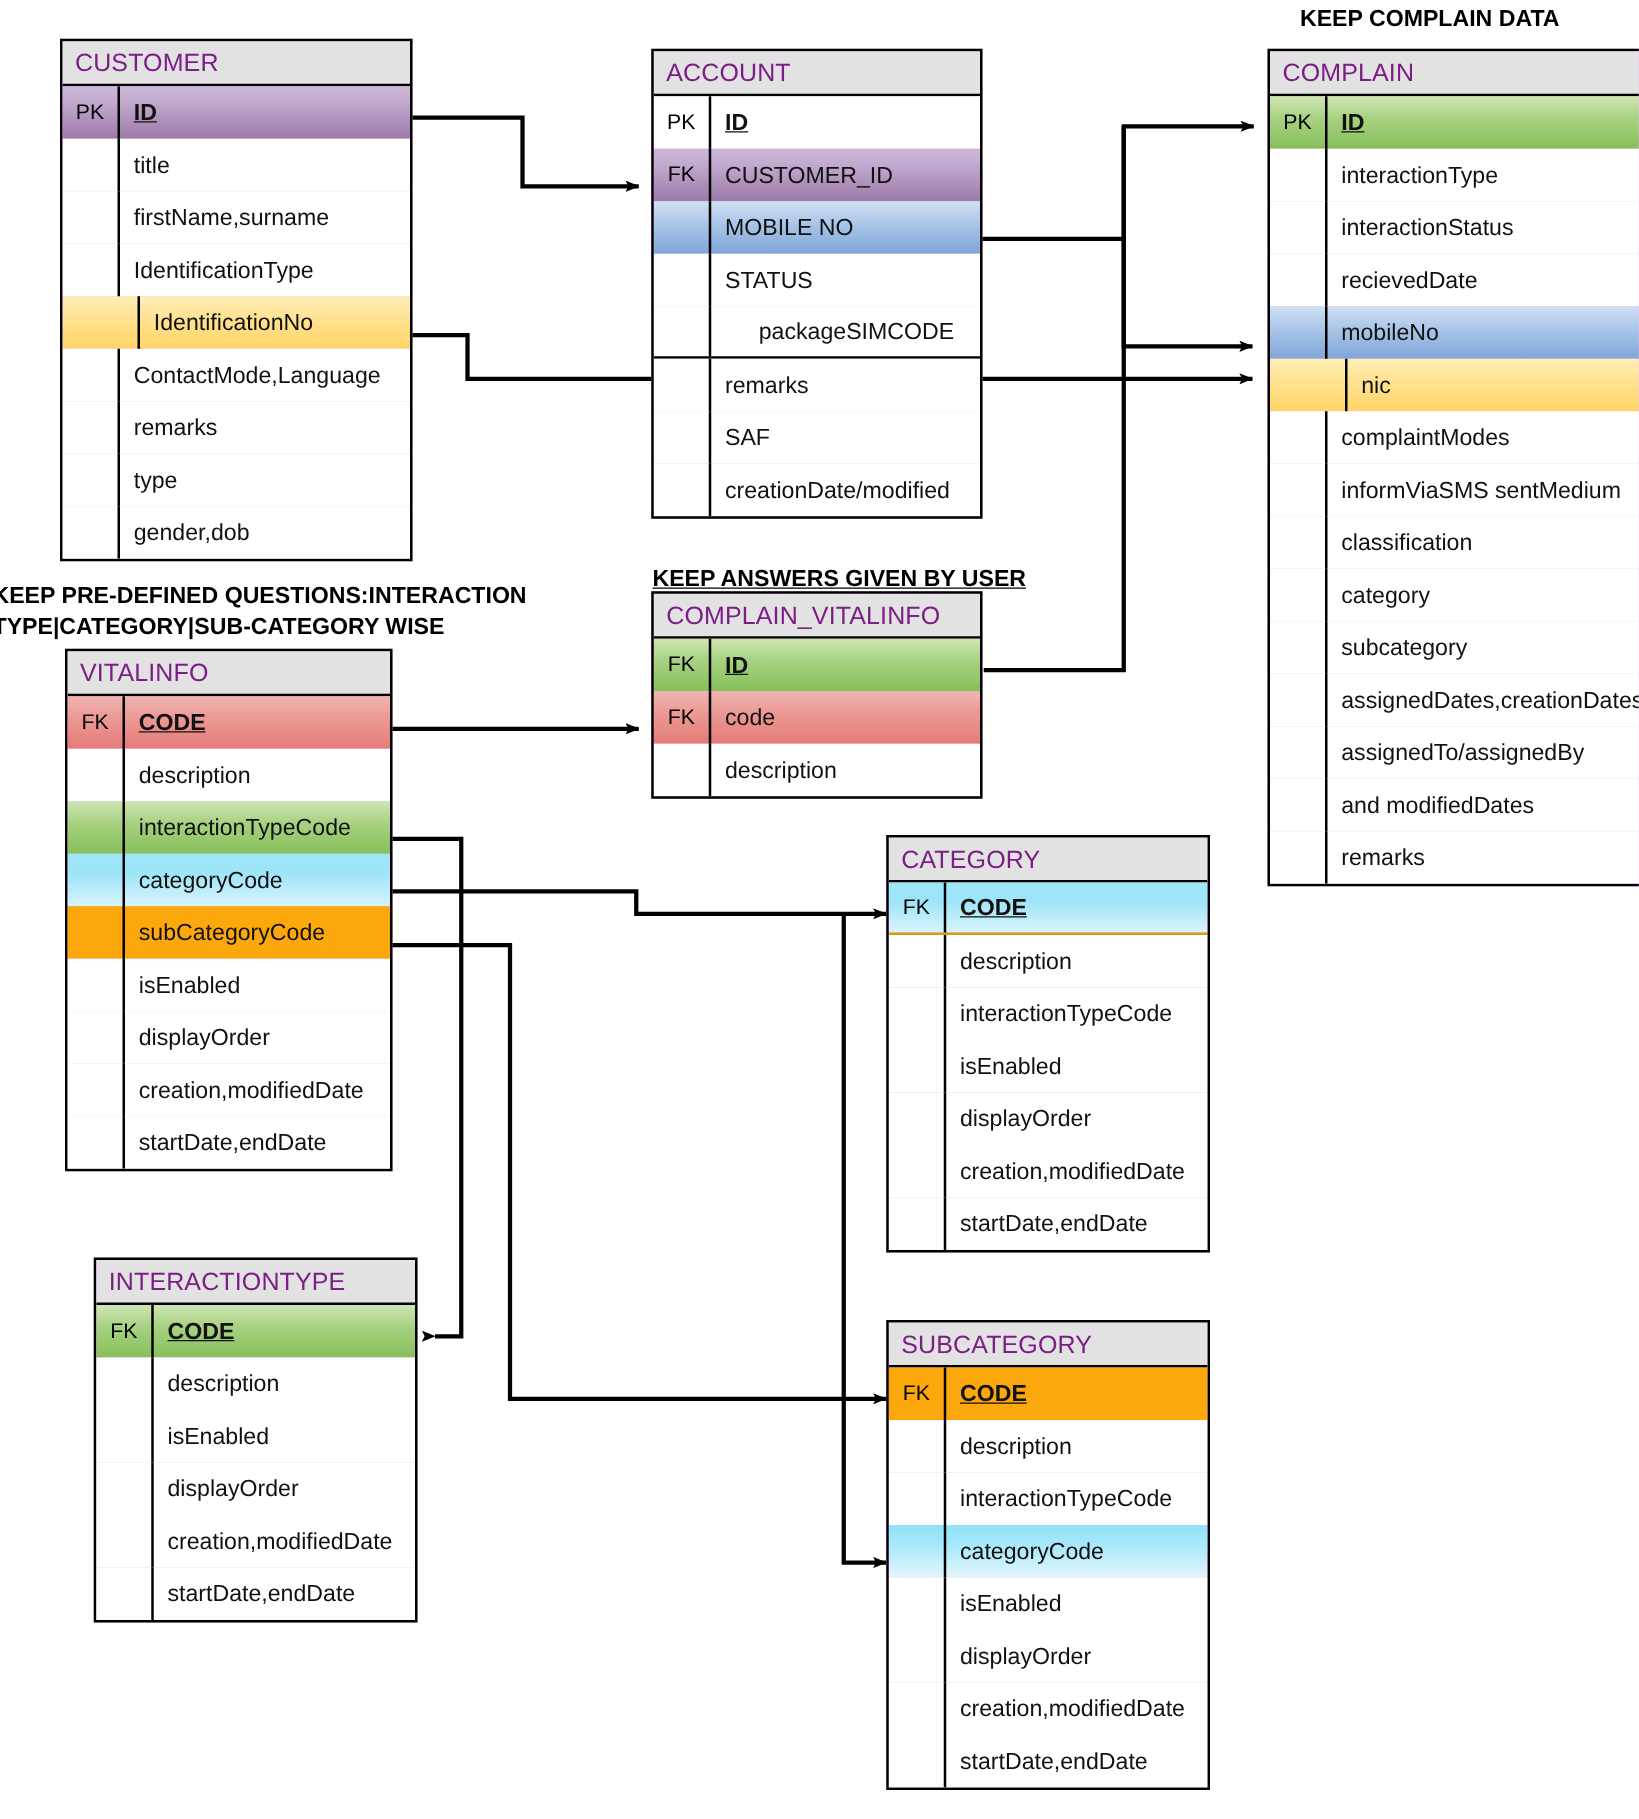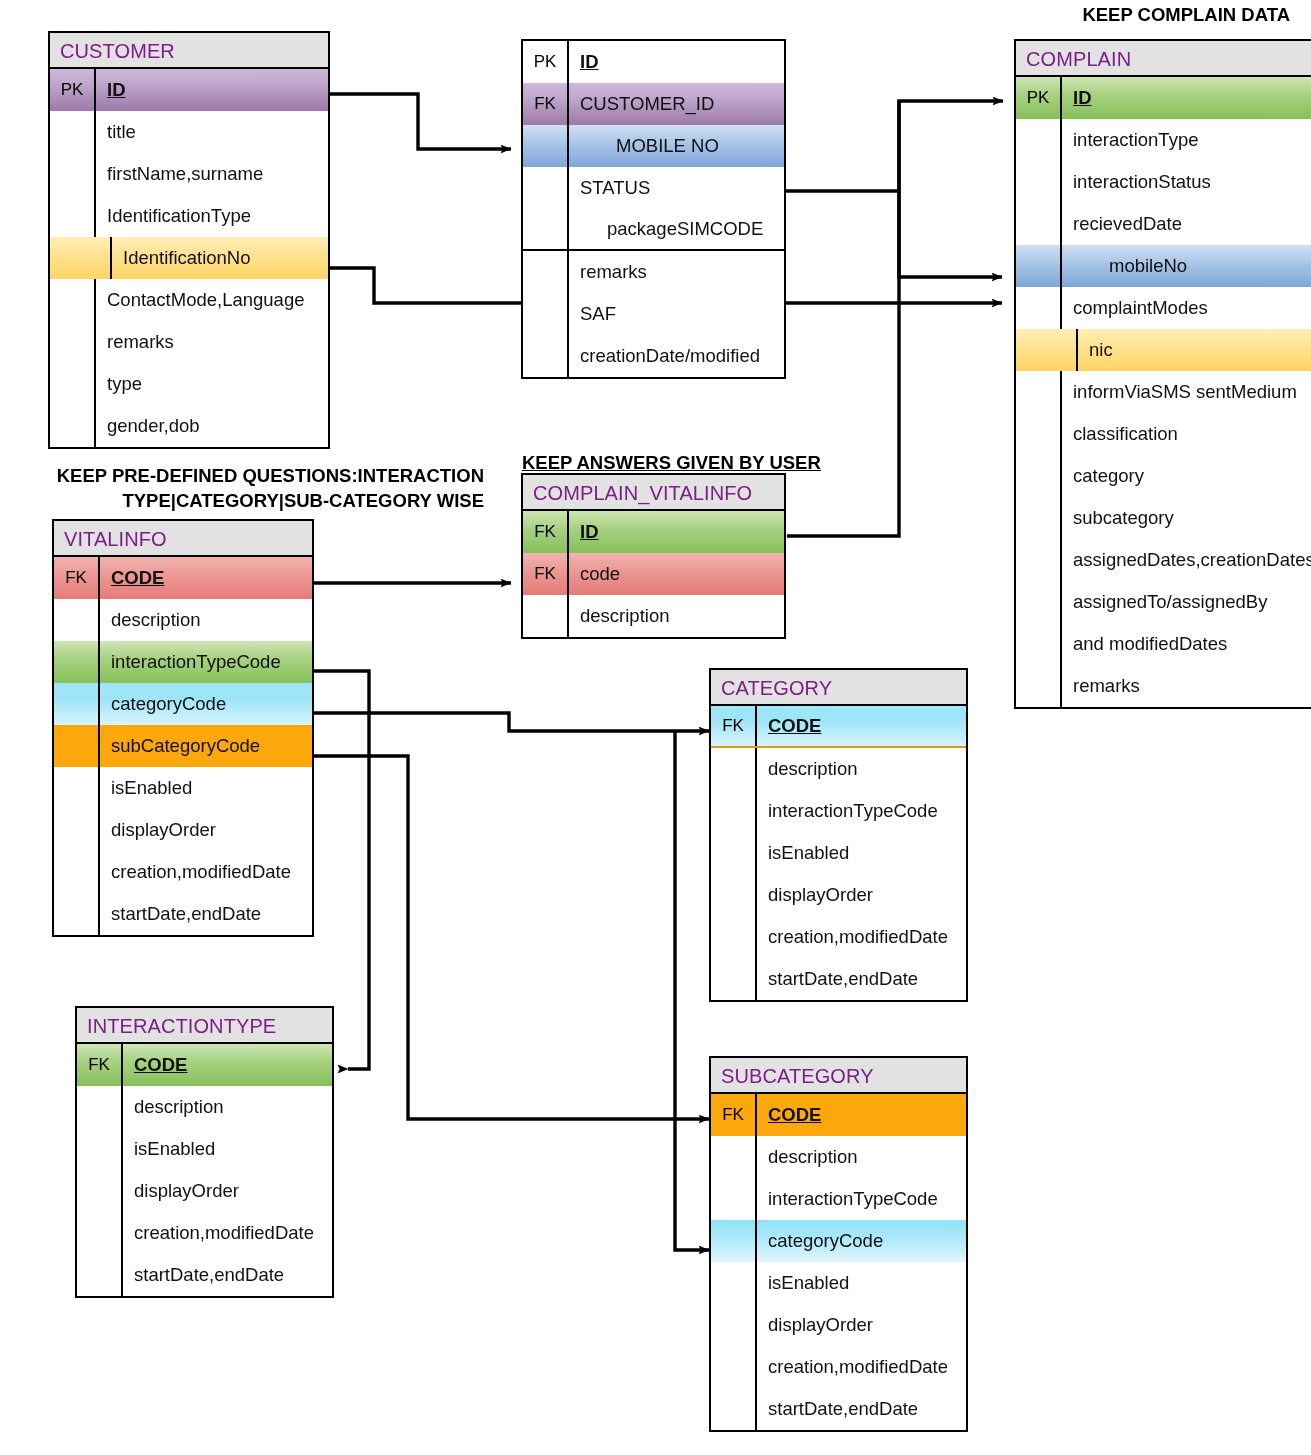--- a/index.html
+++ b/index.html
@@ -67,36 +67,36 @@
     white-space:nowrap;
     overflow:visible;
   }
   .row.pk .fcol, .row.key .fcol { font-weight:bold; text-decoration:underline; }
   .row.sep-below { border-bottom:2.5px solid #000;gap:27px; }
   .row.sep-orange-below { border-bottom:2.5px solid #d99b12; }
 
   
   .f-purple { background:linear-gradient(to bottom,#cdb8d8 0%,#c3abd0 28%,#9d7aa9 100%); }
   .f-green  { background:linear-gradient(to bottom,#cfe6b4 0%,#a9d283 40%,#86c05a 100%); }
-  .f-blue   { background:linear-gradient(to bottom,#cfe0f2 0%,#a8c5e8 45%,#7fa5d8 100%);gap:36px; }
+  .f-blue   { background:linear-gradient(to bottom,#cfe0f2 0%,#a8c5e8 45%,#7fa5d8 100%); }
   .f-yellow { background:linear-gradient(to bottom,#ffeeb8 0%,#ffe28f 45%,#ffd466 100%);padding-left:16px; }
   .f-red    { background:linear-gradient(to bottom,#f0b4b0 0%,#ec9a96 40%,#e57b78 100%); }
   .f-cyan   { background:linear-gradient(to bottom,#9fe6f8 0%,#9ce4f7 35%,#d8f4fd 100%); }
   .f-orange { background:#fca70b; }
   .f-cyan2  { background:linear-gradient(to bottom,#8fe2f8 0%,#a9e8fa 40%,#e2f6fd 100%); }
   .f-white  { background:#ffffff; }
 
   
   .note {
     position:absolute;
     z-index:4;
     font-size:18.5px;
     font-weight:bold;
     color:#000;
-    text-align:right;
+    text-align:left;
     line-height:25px;
     white-space:nowrap;
   }
   .note.und { text-decoration:underline; }
 </style>
 </head>
 <body>
 
 <div id="canvas">
 
@@ -174,20 +174,21 @@
         <div class="fcol">type</div>
       </div>
       <div class="row f-white">
         <div class="kcol"></div>
         <div class="fcol">gender,dob</div>
       </div>
     </div>
   </div>
 
   <div class="entity" style="left:521px; top:39px; width:265px;">
+    <div class="ent-title">ACCOUNT</div>
     <div class="rows">
       <div class="row pk f-white">
         <div class="kcol">PK</div>
         <div class="fcol">ID</div>
       </div>
       <div class="row f-purple">
         <div class="kcol">FK</div>
         <div class="fcol">CUSTOMER_ID</div>
       </div>
       <div class="row f-blue">
@@ -233,27 +234,27 @@
         <div class="fcol">interactionStatus</div>
       </div>
       <div class="row f-white">
         <div class="kcol"></div>
         <div class="fcol">recievedDate</div>
       </div>
       <div class="row f-blue">
         <div class="kcol"></div>
         <div class="fcol">mobileNo</div>
       </div>
+      <div class="row f-yellow">
+        <div class="kcol"></div>
+        <div class="fcol">nic</div>
+      </div>
       <div class="row f-white">
         <div class="kcol"></div>
         <div class="fcol">complaintModes</div>
-      </div>
-      <div class="row f-yellow">
-        <div class="kcol"></div>
-        <div class="fcol">nic</div>
       </div>
       <div class="row f-white">
         <div class="kcol"></div>
         <div class="fcol">informViaSMS sentMedium</div>
       </div>
       <div class="row f-white">
         <div class="kcol"></div>
         <div class="fcol">classification</div>
       </div>
       <div class="row f-white">

